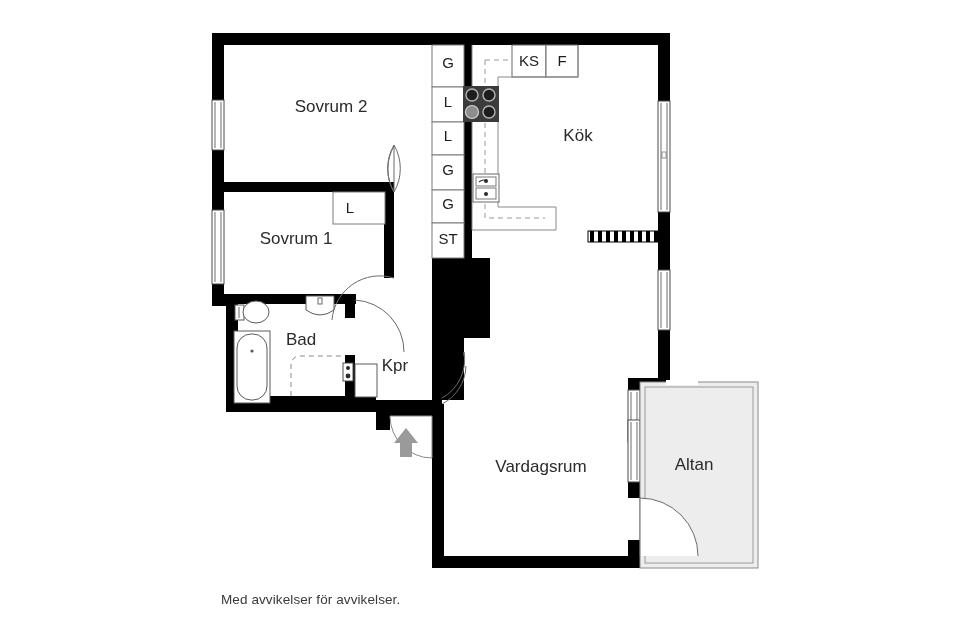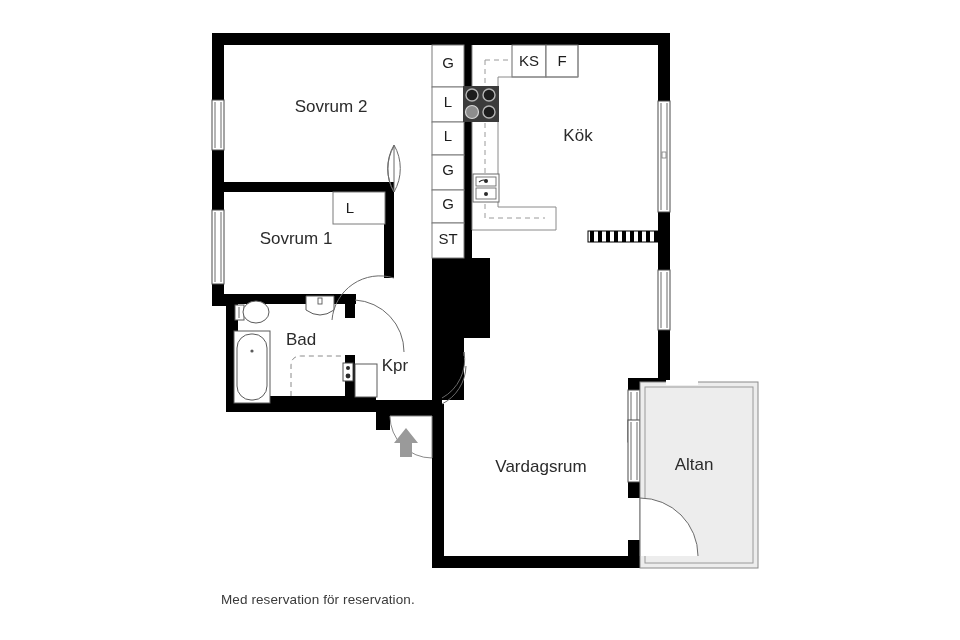--- a/index.html
+++ b/index.html
@@ -302,15 +302,15 @@
       <text class="room-label" x="296" y="240">Sovrum 1</text>
       <text class="room-label" x="301" y="341">Bad</text>
       <text class="room-label" x="395" y="367">Kpr</text>
       <text class="room-label" x="578" y="137">Kök</text>
       <text class="room-label" x="541" y="468">Vardagsrum</text>
       <text class="room-label" x="694" y="466">Altan</text>
     </g>
 
   </svg>
 
-  <div class="caption">Med reservation för reservation.</div>
+  <div class="caption">Med avvikelser för avvikelser.</div>
 
 </div>
 
 </body></html>

